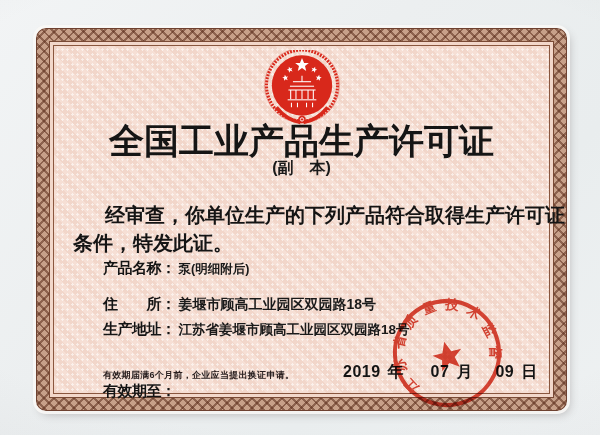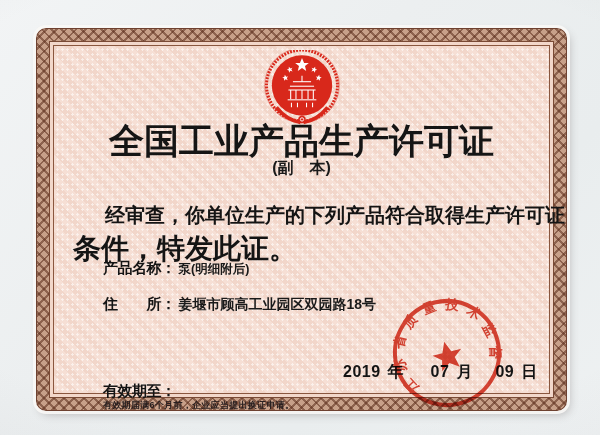--- a/index.html
+++ b/index.html
@@ -37,30 +37,30 @@
     font-size:35px;font-weight:bold;color:#151515;letter-spacing:0px;white-space:nowrap;
   }
   .subtitle{
     position:absolute;top:116px;left:0;right:0;text-align:center;
     font-size:16px;font-weight:bold;color:#1a1a1a;
   }
   .company{
     position:absolute;top:143px;left:38px;font-size:14px;font-weight:bold;color:#1a1a1a;
   }
   .stmt1{position:absolute;top:160px;left:55px;font-size:20px;font-weight:bold;color:#141414;white-space:nowrap;}
-  .stmt2{position:absolute;top:188px;left:23px;font-size:28px;font-weight:bold;color:#141414;white-space:nowrap;}
+  .stmt2{position:absolute;top:188px;left:23px;font-size:20px;font-weight:bold;color:#141414;white-space:nowrap;}
   .frow{position:absolute;left:53px;display:flex;align-items:baseline;white-space:nowrap;justify-content:space-between;}
   .frow .lab{font-size:15px;font-weight:bold;color:#141414;letter-spacing:-0.5px;}
   .frow .val{font-size:14px;font-weight:bold;color:#1a1a1a;margin-left:3px;}
   .frow.r1{top:217px;} .frow.r1 .val{font-size:12.5px;}
   .frow.r2{top:253px;}
   .frow.r3{top:278px;} .frow.r3 .val{font-size:13.5px;}
   .frow.r4{top:302px;} .frow.r4 .val{font-size:15px;letter-spacing:0.2px;}
   .frow.r5{top:340px;} .frow.r5 .val{font-size:15px;}
-  .footnote{position:absolute;top:357px;left:53px;font-size:9px;font-weight:bold;color:#2a2020;letter-spacing:0.3px;text-align:right;}
+  .footnote{position:absolute;top:327px;left:53px;font-size:9px;font-weight:bold;color:#2a2020;letter-spacing:0.3px;text-align:right;}
   .date-row{position:absolute;top:320px;left:293px;display:flex;align-items:baseline;
     font-weight:bold;color:#141414;white-space:nowrap;}
   .date-row .num{font-size:16px;letter-spacing:0.5px;}
   .date-row .unit{font-size:16px;}
   .dgap-a{margin-left:7px;} .dgap-b{margin-left:27px;} .dgap-c{margin-left:7px;}
   .dgap-d{margin-left:23px;} .dgap-e{margin-left:7px;}
   .seal{position:absolute;top:253px;left:339px;width:116px;height:116px;
     opacity:0.88;mix-blend-mode:multiply;transform:rotate(-14deg);}
 </style>
 </head>
@@ -106,20 +106,24 @@
     <div class="stmt2">条件，特发此证。</div>
 
     <div class="frow r1">
       <span class="lab">产品名称：</span>
       <span class="val">泵(明细附后)</span>
     </div>
     <div class="frow r2">
       <span class="lab">住　　所：</span>
       <span class="val">姜堰市顾高工业园区双园路18号</span>
     </div>
+    <div class="frow r3">
+      <span class="lab">生产地址：</span>
+      <span class="val">江苏省姜堰市顾高工业园区双园路18号</span>
+    </div>
     <div class="frow r5">
       <span class="lab">有效期至：</span>
     </div>
 
     <div class="footnote">有效期届满6个月前，企业应当提出换证申请。</div>
 
     <div class="date-row">
       <span class="num">2019</span>
       <span class="unit dgap-a">年</span>
       <span class="num dgap-b">07</span>

